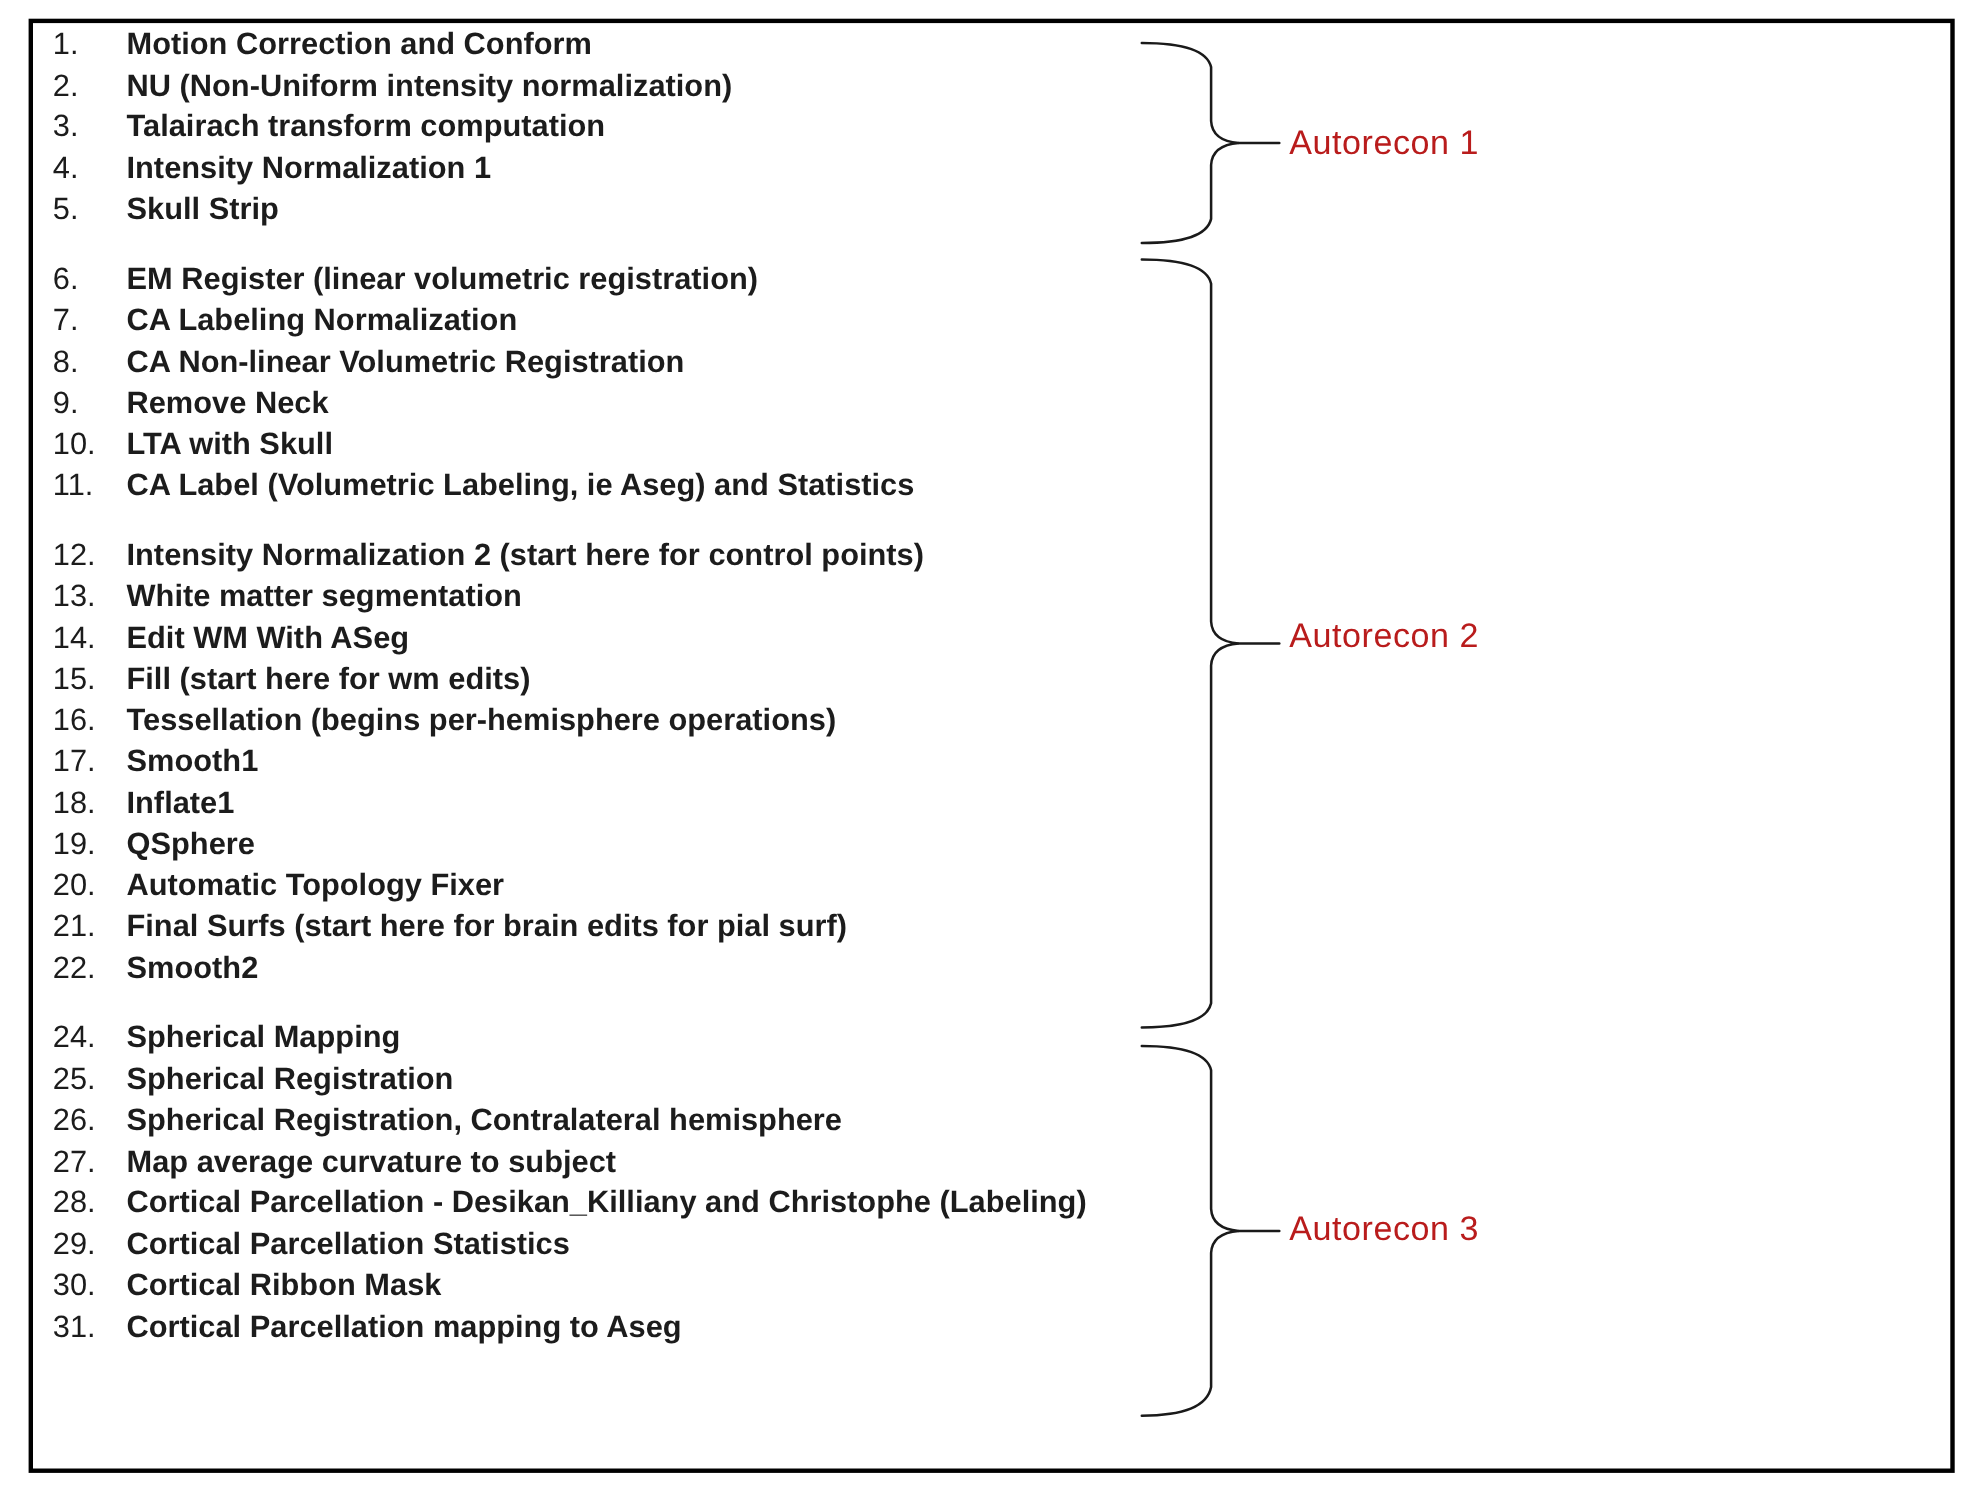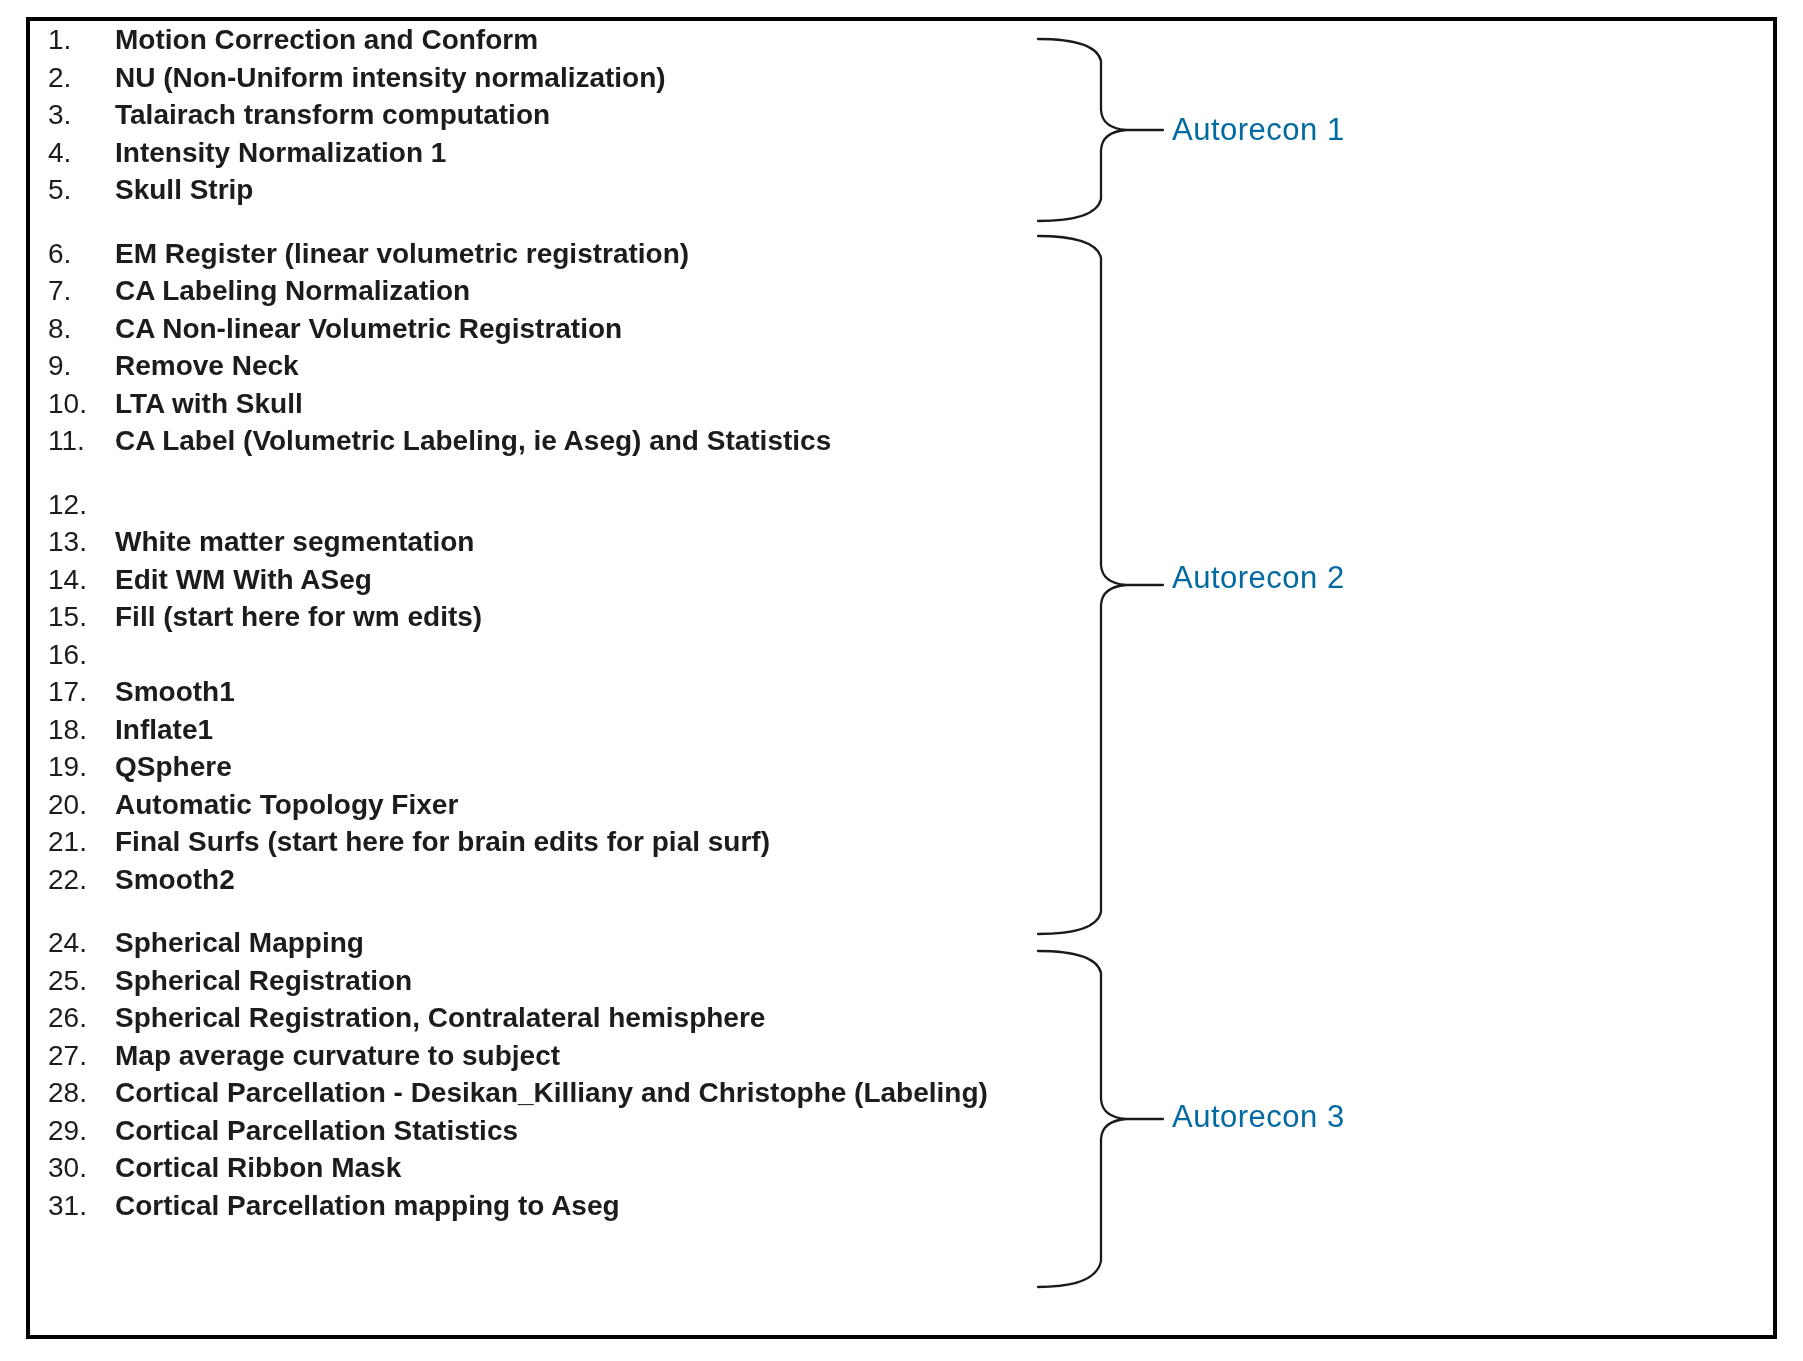--- a/index.html
+++ b/index.html
@@ -50,21 +50,21 @@
     stroke-width: 2.3;
     fill: none;
     stroke-linecap: round;
   }
   .brace-label {
     position: absolute;
     left: 1142px;
     height: 38px;
     line-height: 38px;
     font-size: 31px;
-    color: #0369a1;
+    color: #b91c1c;
     white-space: nowrap;
     letter-spacing: 0.5px;
   }
 </style>
 </head>
 <body>
 
 <div class="frame">
 
   <div class="step-list">
@@ -112,35 +112,37 @@
           <span class="txt">LTA with Skull</span>
         </div>
         <div class="row">
           <span class="num">11.</span>
           <span class="txt">CA Label (Volumetric Labeling, ie Aseg) and Statistics</span>
         </div>
       </div>
       <div class="block">
         <div class="row">
           <span class="num">12.</span>
+          <span class="txt">Intensity Normalization 2 (start here for control points)</span>
         </div>
         <div class="row">
           <span class="num">13.</span>
           <span class="txt">White matter segmentation</span>
         </div>
         <div class="row">
           <span class="num">14.</span>
           <span class="txt">Edit WM With ASeg</span>
         </div>
         <div class="row">
           <span class="num">15.</span>
           <span class="txt">Fill (start here for wm edits)</span>
         </div>
         <div class="row">
           <span class="num">16.</span>
+          <span class="txt">Tessellation (begins per-hemisphere operations)</span>
         </div>
         <div class="row">
           <span class="num">17.</span>
           <span class="txt">Smooth1</span>
         </div>
         <div class="row">
           <span class="num">18.</span>
           <span class="txt">Inflate1</span>
         </div>
         <div class="row">

